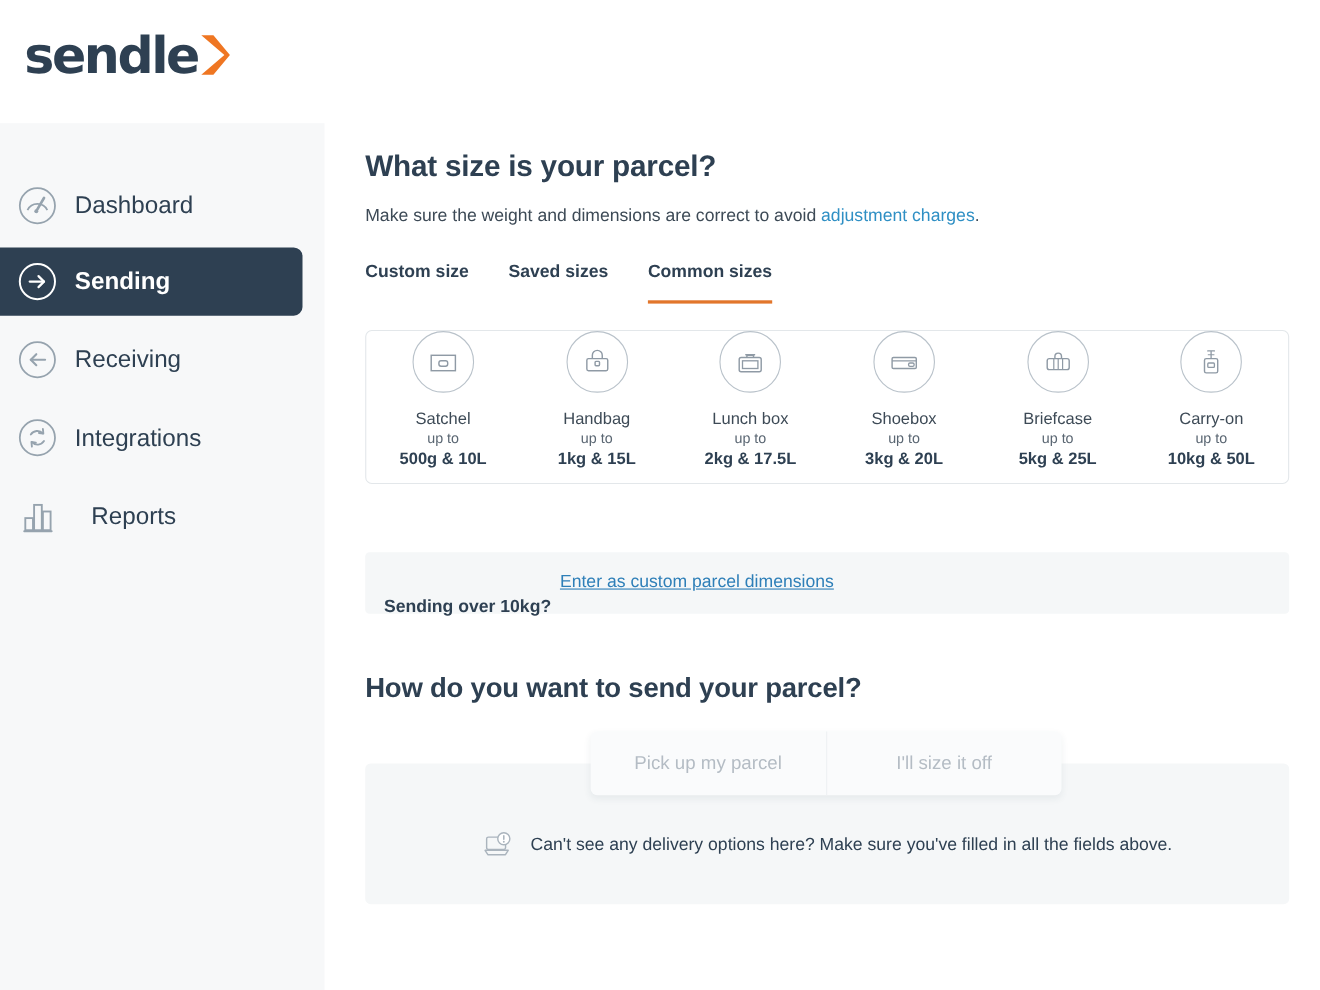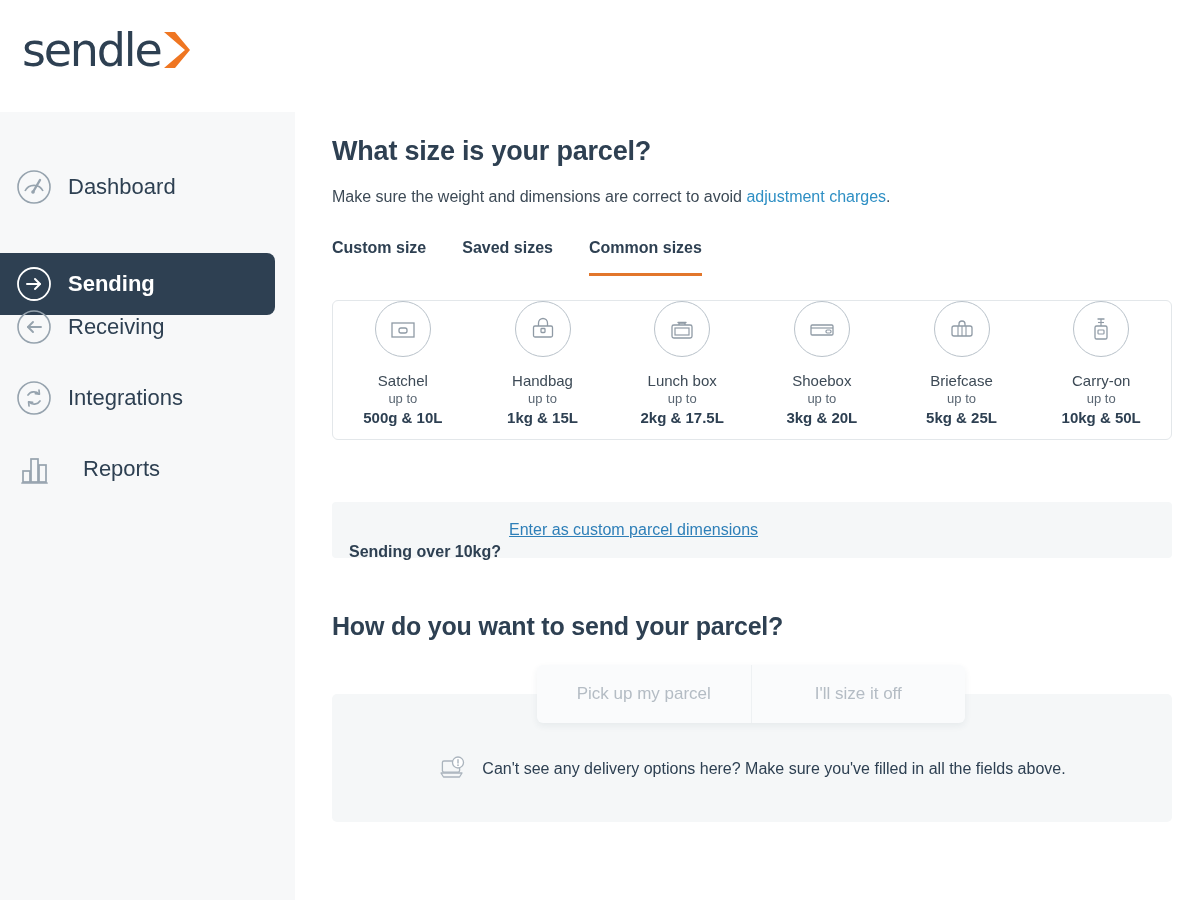--- a/index.html
+++ b/index.html
@@ -12,21 +12,21 @@
   }
   .page { position: relative; width: 1200px; height: 900px; }
 
   
   .logo-area {
     position: absolute; left: 0; top: 0; width: 295px; height: 112px;
     background: #ffffff;
   }
   .logo { position: absolute; left: 22px; top: 27px; display: flex; align-items: center; }
   .logo-text {
-    font-size: 46px; font-weight: normal; letter-spacing: -2.2px;
+    font-size: 46px; font-weight: bold; letter-spacing: -2.2px;
     color: #2e4052; font-family: "DejaVu Sans", sans-serif; line-height: 1;
   }
   .logo-chev { margin-left: 1px; display: block; }
 
   
   .sidebar {
     position: absolute; left: 0; top: 112px; width: 295px; height: 788px;
     background: #f7f8f9;
   }
   .nav-item {
@@ -135,21 +135,21 @@
     <div class="nav-item" style="top:44px;">
       <svg class="ico" viewBox="0 0 40 40">
         <circle cx="20" cy="20" r="16" fill="none" stroke="#96a3ae" stroke-width="1.6"></circle>
         <path d="M11 24 A10 10 0 0 1 29 24" fill="none" stroke="#96a3ae" stroke-width="1.6"></path>
         <path d="M19 25 L26 13" stroke="#96a3ae" stroke-width="2.4" stroke-linecap="round"></path>
         <circle cx="19" cy="25" r="1.8" fill="#96a3ae"></circle>
       </svg>
       <span class="nav-label">Dashboard</span>
     </div>
 
-    <div class="nav-item active" style="top:113px;margin-top:28px;">
+    <div class="nav-item active" style="top:113px;">
       <svg class="ico" viewBox="0 0 40 40">
         <circle cx="20" cy="20" r="16" fill="none" stroke="#ffffff" stroke-width="1.8"></circle>
         <path d="M13 20 H26" stroke="#ffffff" stroke-width="2" stroke-linecap="round"></path>
         <path d="M21 15 L26 20 L21 25" fill="none" stroke="#ffffff" stroke-width="2" stroke-linecap="round" stroke-linejoin="round"></path>
       </svg>
       <span class="nav-label">Sending</span>
     </div>
 
     <div class="nav-item" style="top:184px;">
       <svg class="ico" viewBox="0 0 40 40">

